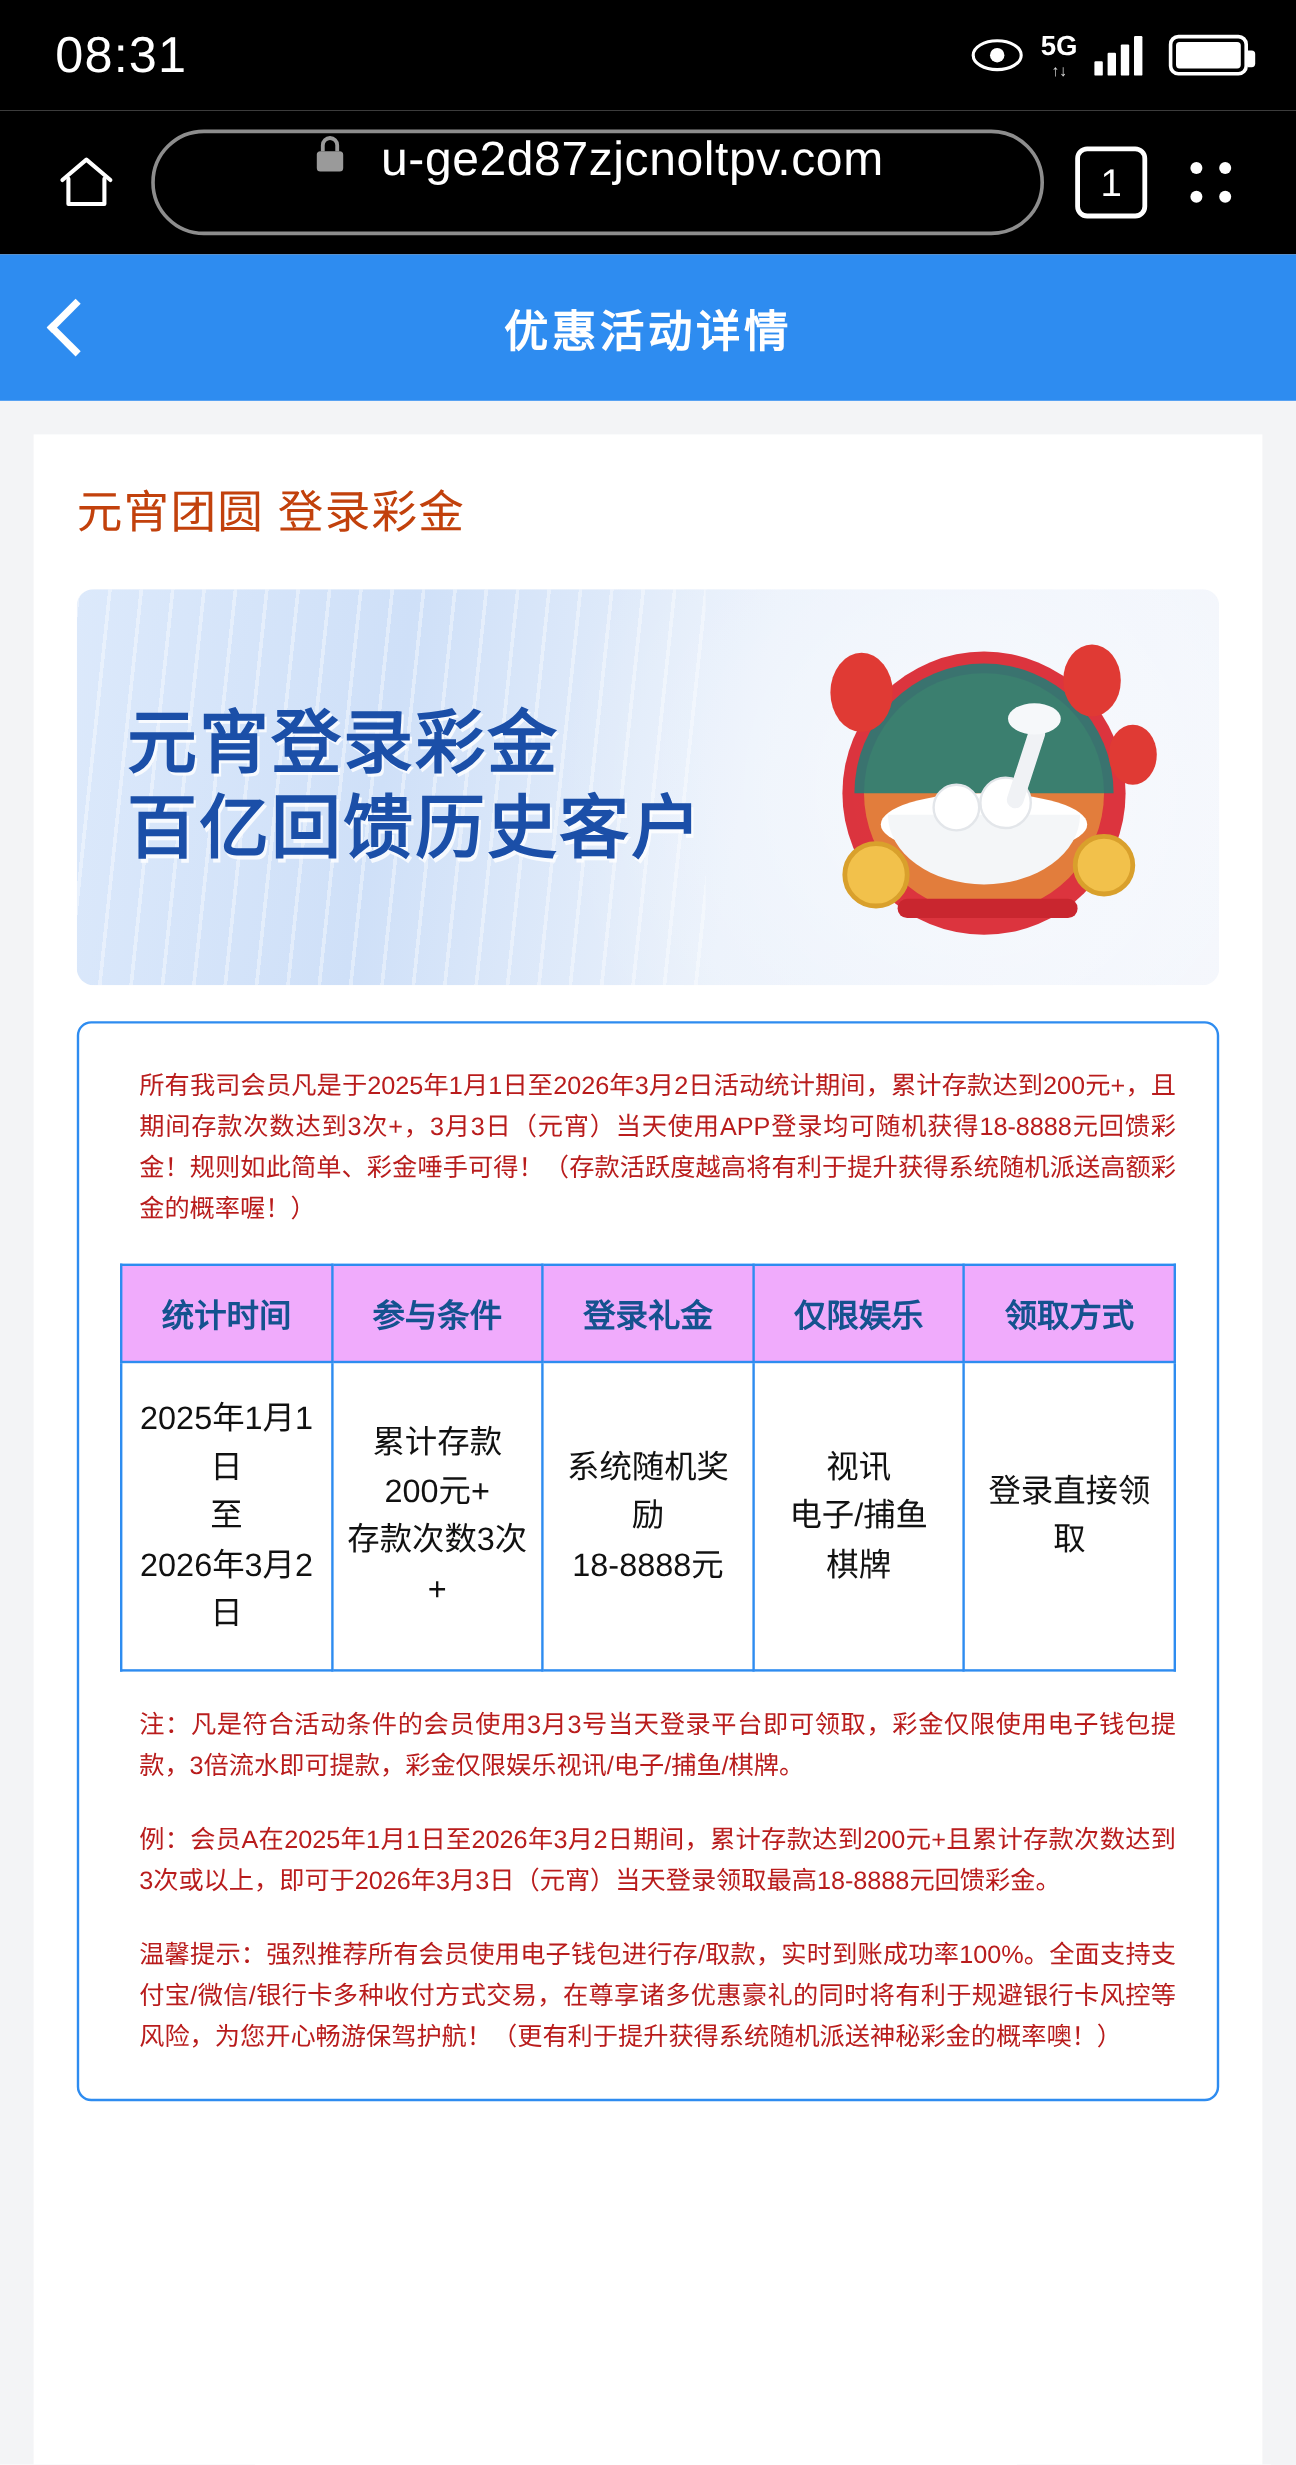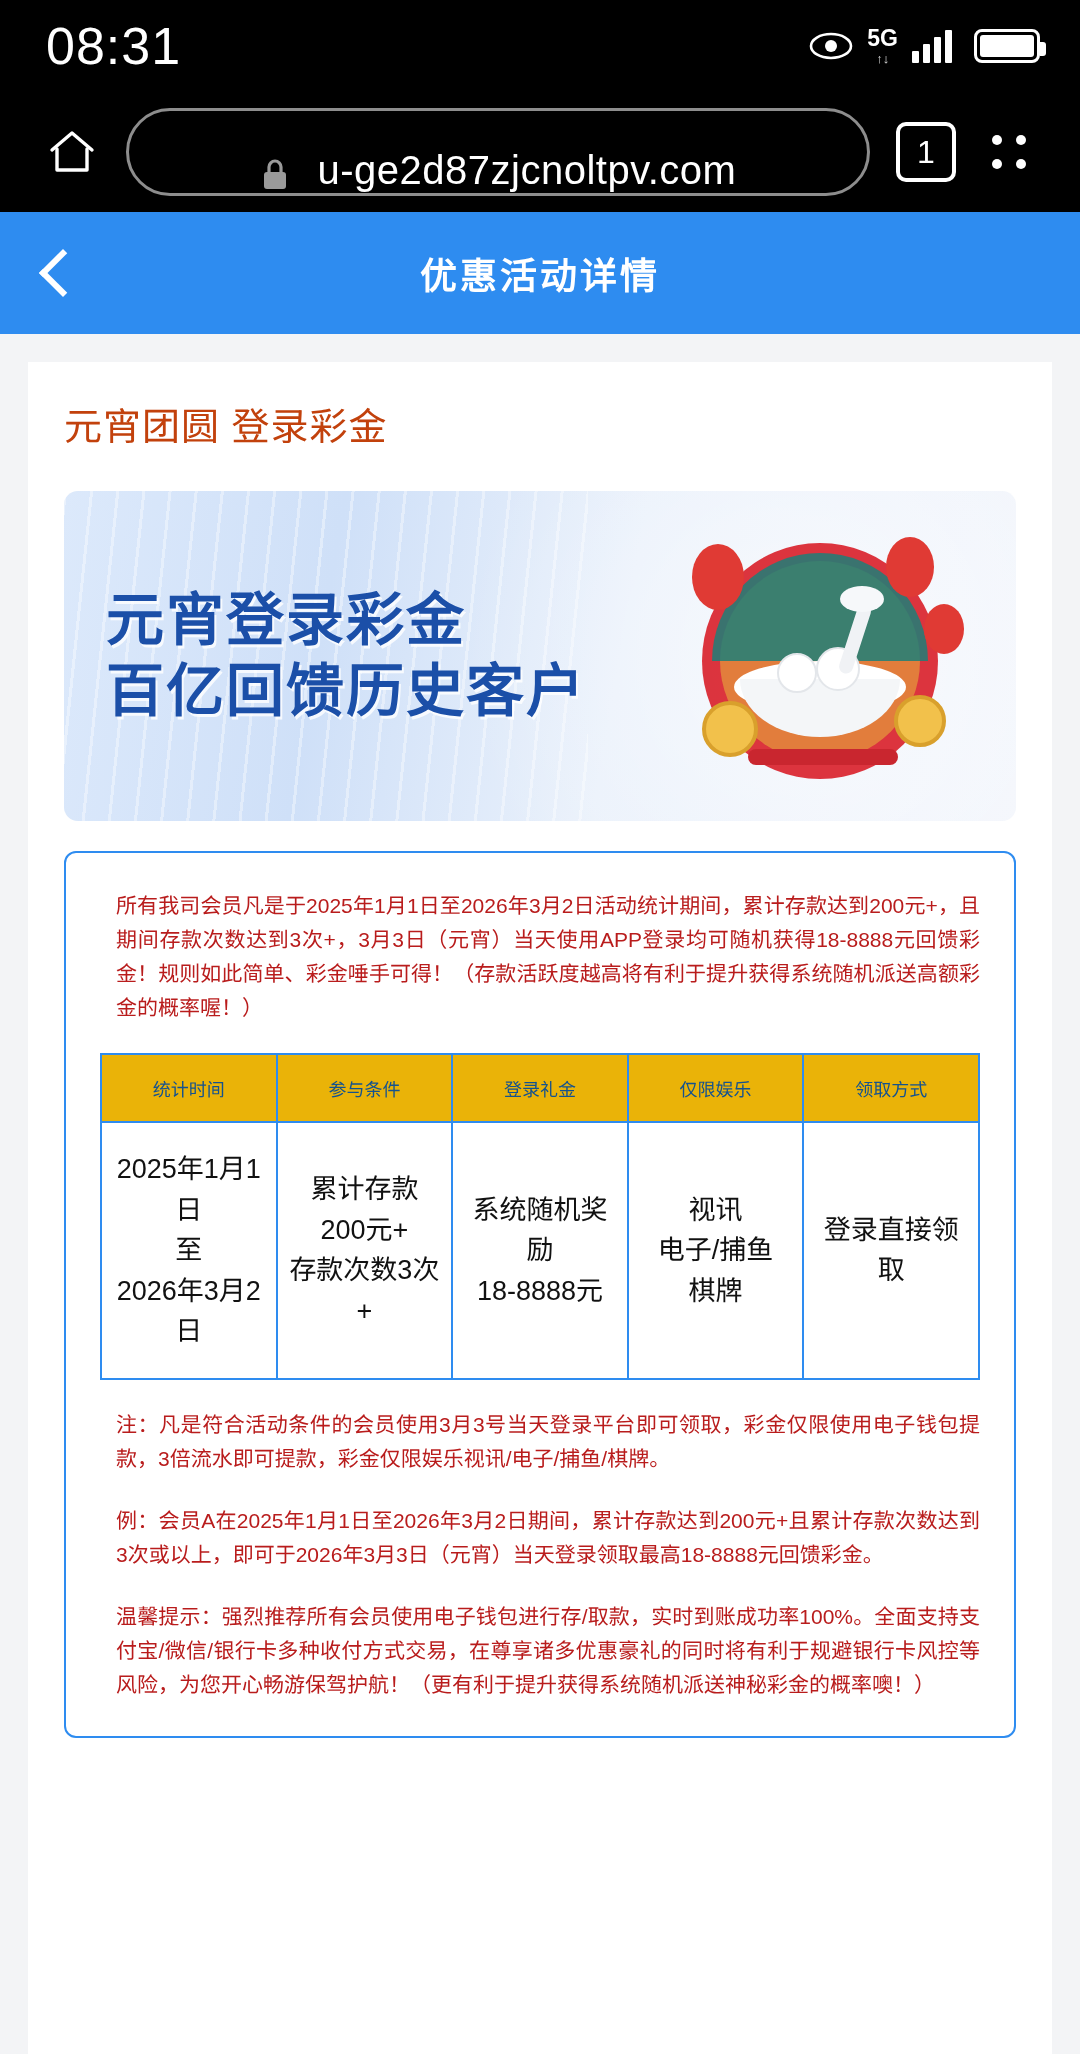--- a/index.html
+++ b/index.html
@@ -14,21 +14,21 @@
   .status-bar {
     height: 92px;
     background: #000000;
     color: #ffffff;
     display: flex;
     align-items: center;
     justify-content: space-between;
     padding: 0 40px 0 46px;
   }
   .status-time {
-    font-size: 52px;
+    font-size: 42px;
     letter-spacing: 1px;
     font-weight: 400;
   }
   .status-right {
     display: flex;
     align-items: center;
     gap: 14px;
   }
   .eye-icon { width: 44px; height: 30px; }
   .net-block {
@@ -64,21 +64,21 @@
     padding: 0 44px;
     gap: 26px;
   }
   .home-icon { width: 56px; height: 56px; flex: 0 0 auto; }
   .url-pill {
     flex: 1 1 auto;
     height: 88px;
     border: 3px solid #8d8d8d;
     border-radius: 46px;
     display: flex;
-    align-items: flex-end;
+    align-items: flex-start;
     justify-content: center;
     gap: 28px;
     padding: 0 30px;
     color: #ffffff;
   }
   .lock-icon { width: 30px; height: 36px; flex: 0 0 auto; }
   .url-text {
     font-size: 40px;
     color: #ffffff;
     white-space: nowrap;
@@ -203,24 +203,24 @@
   }
   .para:last-child { margin-bottom: 0; }
 
   table.rules {
     width: 100%;
     border-collapse: collapse;
     margin: 16px 0 28px 0;
     table-layout: fixed;
   }
   table.rules th {
-    background: #eab308;
+    background: #f0abfc;
     color: #14528f;
-    font-size: 18px;
-    font-weight: 400;
+    font-size: 27px;
+    font-weight: 700;
     padding: 20px 4px;
     border: 2px solid #2e8cf0;
   }
   table.rules td {
     border: 2px solid #2e8cf0;
     text-align: center;
     font-size: 27px;
     color: #111111;
     padding: 26px 6px;
     line-height: 1.5;

